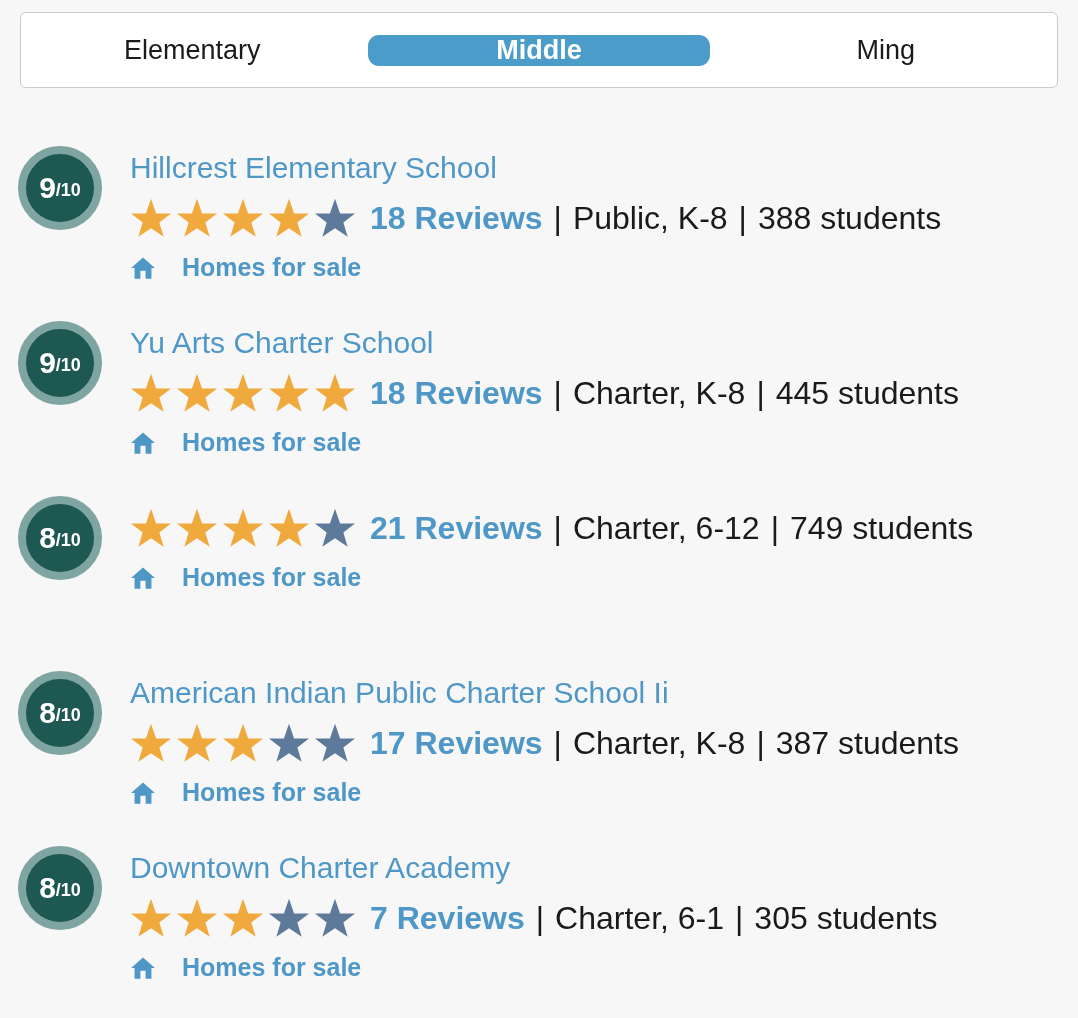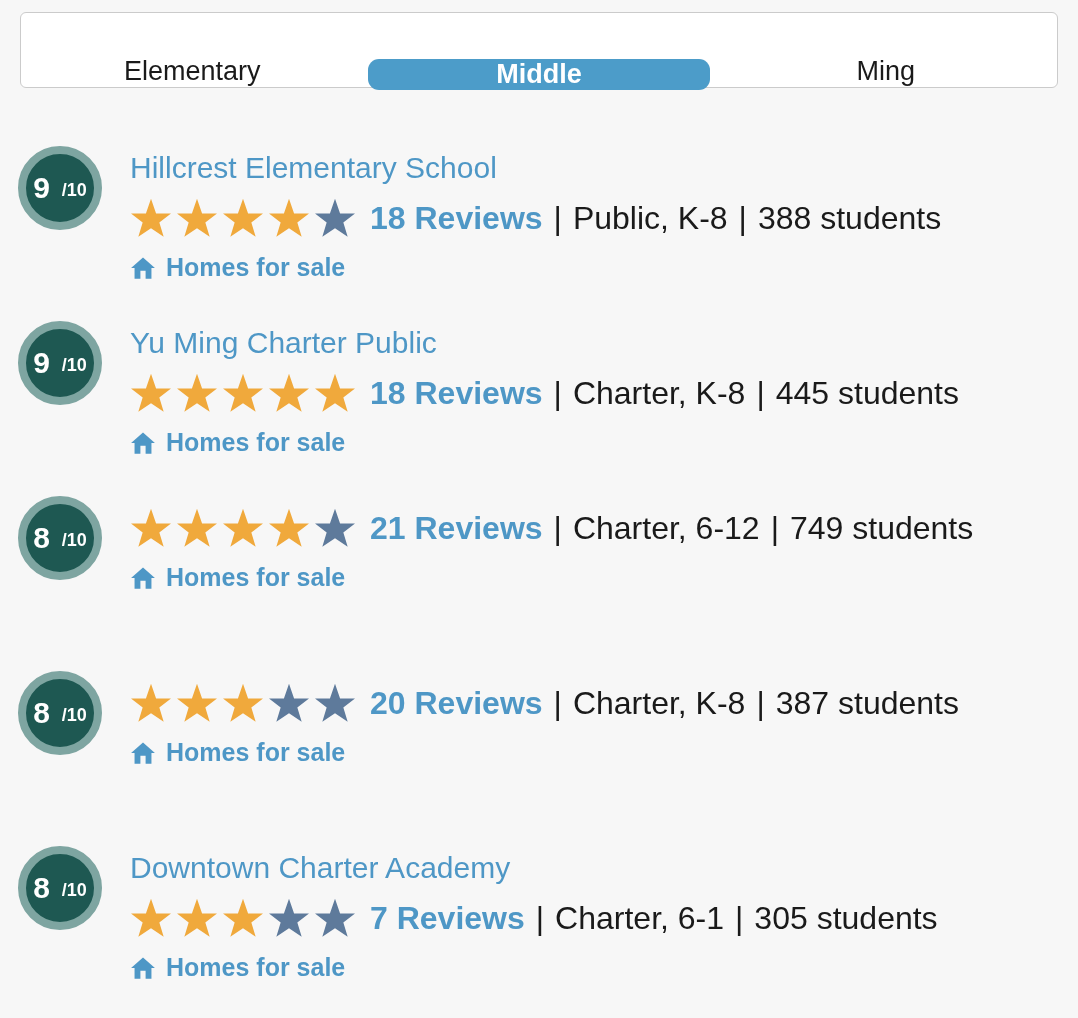--- a/index.html
+++ b/index.html
@@ -25,21 +25,21 @@
   }
 
   
   .tab-bar {
     margin: 12px 20px 0 20px;
     height: 76px;
     background: #FFFFFF;
     border: 1px solid var(--tab-border);
     border-radius: 6px;
     display: flex;
-    align-items: flex-end;
+    align-items: center;
   }
   .tab {
     flex: 1;
     display: flex;
     align-items: center;
     justify-content: center;
     font-size: 27px;
     color: var(--text-dark);
     cursor: pointer;
     user-select: none;
@@ -67,21 +67,21 @@
     border-radius: 50%;
     background: var(--badge-bg);
     border: 8px solid var(--badge-ring);
     color: #FFFFFF;
     display: flex;
     align-items: center;
     justify-content: center;
     line-height: 1;
   }
   .rating-badge .val  { font-size: 30px; font-weight: bold; }
-  .rating-badge .scale{ font-size: 18px; font-weight: bold; margin-top: 3px; padding-left: 12px; }
+  .rating-badge .scale{ font-size: 18px; font-weight: bold; margin-top: 3px; }
 
   .school-content { margin-left: 28px; padding-top: 2px; }
   .school-name {
     display: inline-block;
     font-size: 30px;
     font-weight: normal;
     color: var(--link-blue);
     margin: 6px 0 0 0;
     text-decoration: none;
     cursor: pointer;
@@ -104,20 +104,21 @@
     cursor: pointer;
   }
   .sep { margin: 0 11px; color: var(--text-dark); font-weight: normal; }
   .plain { color: var(--text-dark); }
 
   .homes-row {
     display: flex;
     align-items: center;
     margin-top: 12px;
     cursor: pointer;
+    gap: 16px;
   }
   .homes-row svg { width: 26px; height: 26px; display: block; }
   .homes-row svg path { fill: var(--link-blue); }
   .homes-label {
     margin-left: 10px;
     font-size: 25px;
     font-weight: bold;
     color: var(--link-blue);
   }
 </style>
@@ -170,21 +171,21 @@
       </div>
     </div>
   </div>
 
   <div class="school-item">
     <div class="rating-badge">
       <span class="val">9</span>
         <span class="scale">/10</span>
     </div>
     <div class="school-content">
-      <a class="school-name">Yu Ming Charter Public</a>
+      <a class="school-name">Yu Arts Charter School</a>
       <div class="meta-row">
         <span class="stars">
             <svg viewBox="0 0 50 48" class="filled">
               <path d="M25 1 L31.1 18.6 L49 18.6 L35 29.5 L40.2 46.5 L25 36.2 L9.8 46.5 L15 29.5 L1 18.6 L18.9 18.6 Z"></path>
             </svg>
             <svg viewBox="0 0 50 48" class="filled">
               <path d="M25 1 L31.1 18.6 L49 18.6 L35 29.5 L40.2 46.5 L25 36.2 L9.8 46.5 L15 29.5 L1 18.6 L18.9 18.6 Z"></path>
             </svg>
             <svg viewBox="0 0 50 48" class="filled">
               <path d="M25 1 L31.1 18.6 L49 18.6 L35 29.5 L40.2 46.5 L25 36.2 L9.8 46.5 L15 29.5 L1 18.6 L18.9 18.6 Z"></path>
@@ -249,39 +250,40 @@
       </div>
     </div>
   </div>
 
   <div class="school-item">
     <div class="rating-badge">
       <span class="val">8</span>
         <span class="scale">/10</span>
     </div>
     <div class="school-content">
-      <div class="meta-row">
-        <span class="stars">
-            <svg viewBox="0 0 50 48" class="filled">
-              <path d="M25 1 L31.1 18.6 L49 18.6 L35 29.5 L40.2 46.5 L25 36.2 L9.8 46.5 L15 29.5 L1 18.6 L18.9 18.6 Z"></path>
-            </svg>
-            <svg viewBox="0 0 50 48" class="filled">
-              <path d="M25 1 L31.1 18.6 L49 18.6 L35 29.5 L40.2 46.5 L25 36.2 L9.8 46.5 L15 29.5 L1 18.6 L18.9 18.6 Z"></path>
-            </svg>
-            <svg viewBox="0 0 50 48" class="filled">
-              <path d="M25 1 L31.1 18.6 L49 18.6 L35 29.5 L40.2 46.5 L25 36.2 L9.8 46.5 L15 29.5 L1 18.6 L18.9 18.6 Z"></path>
-            </svg>
-            <svg viewBox="0 0 50 48" class="empty">
-              <path d="M25 1 L31.1 18.6 L49 18.6 L35 29.5 L40.2 46.5 L25 36.2 L9.8 46.5 L15 29.5 L1 18.6 L18.9 18.6 Z"></path>
-            </svg>
-            <svg viewBox="0 0 50 48" class="empty">
-              <path d="M25 1 L31.1 18.6 L49 18.6 L35 29.5 L40.2 46.5 L25 36.2 L9.8 46.5 L15 29.5 L1 18.6 L18.9 18.6 Z"></path>
-            </svg>
-          </span>
-        <span class="reviews-link">20 Reviews</span>
+      <a class="school-name">American Indian Public Charter School Ii</a>
+      <div class="meta-row">
+        <span class="stars">
+            <svg viewBox="0 0 50 48" class="filled">
+              <path d="M25 1 L31.1 18.6 L49 18.6 L35 29.5 L40.2 46.5 L25 36.2 L9.8 46.5 L15 29.5 L1 18.6 L18.9 18.6 Z"></path>
+            </svg>
+            <svg viewBox="0 0 50 48" class="filled">
+              <path d="M25 1 L31.1 18.6 L49 18.6 L35 29.5 L40.2 46.5 L25 36.2 L9.8 46.5 L15 29.5 L1 18.6 L18.9 18.6 Z"></path>
+            </svg>
+            <svg viewBox="0 0 50 48" class="filled">
+              <path d="M25 1 L31.1 18.6 L49 18.6 L35 29.5 L40.2 46.5 L25 36.2 L9.8 46.5 L15 29.5 L1 18.6 L18.9 18.6 Z"></path>
+            </svg>
+            <svg viewBox="0 0 50 48" class="empty">
+              <path d="M25 1 L31.1 18.6 L49 18.6 L35 29.5 L40.2 46.5 L25 36.2 L9.8 46.5 L15 29.5 L1 18.6 L18.9 18.6 Z"></path>
+            </svg>
+            <svg viewBox="0 0 50 48" class="empty">
+              <path d="M25 1 L31.1 18.6 L49 18.6 L35 29.5 L40.2 46.5 L25 36.2 L9.8 46.5 L15 29.5 L1 18.6 L18.9 18.6 Z"></path>
+            </svg>
+          </span>
+        <span class="reviews-link">17 Reviews</span>
         <span class="sep">|</span>
         <span class="plain">Charter, K-8</span>
         <span class="sep">|</span>
         <span class="plain">387 students</span>
       </div>
       <div class="homes-row">
         <svg viewBox="0 0 24 24" xmlns="http://www.w3.org/2000/svg">
           <path d="M12 2.2 L23 12 L19.8 12 L19.8 22 L14.4 22 L14.4 14.6 L9.6 14.6 L9.6 22 L4.2 22 L4.2 12 L1 12 Z"></path>
         </svg>
         <span class="homes-label">Homes for sale</span>

